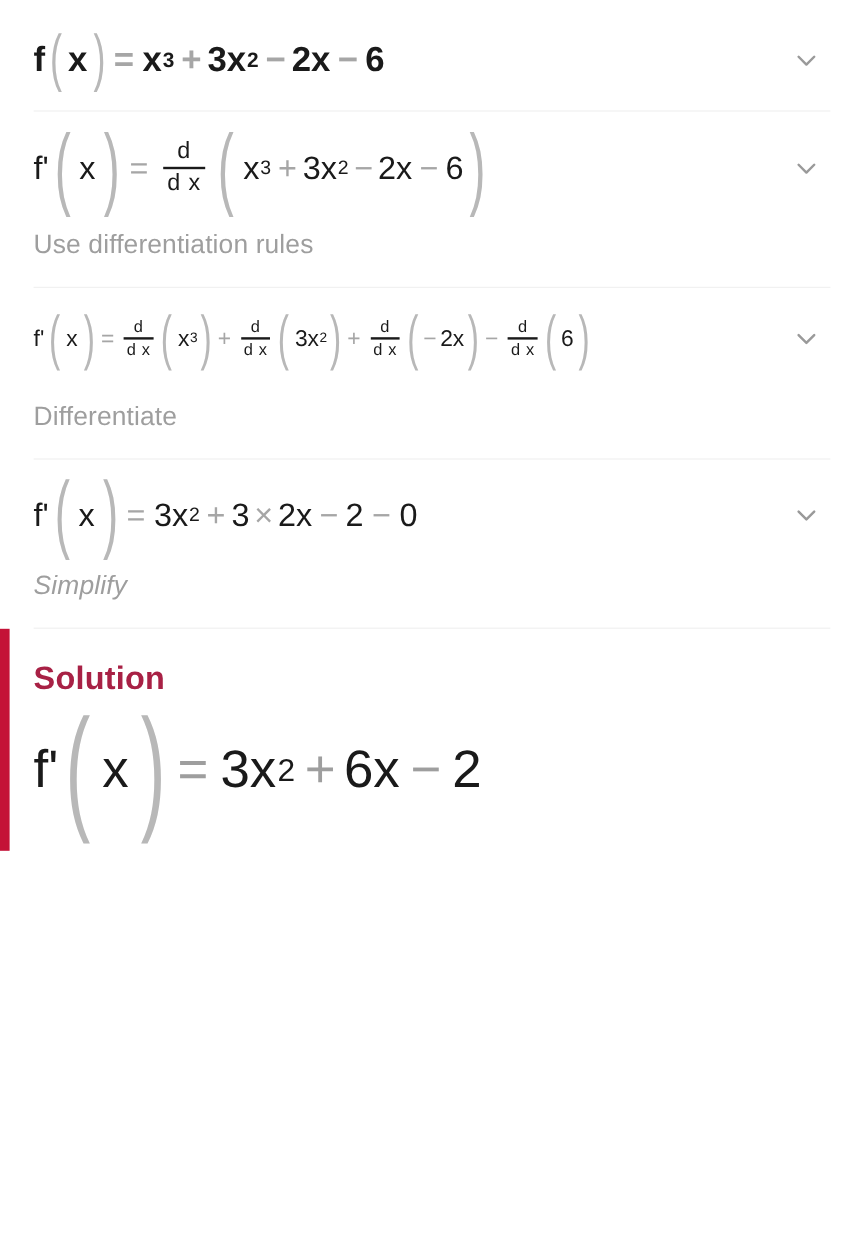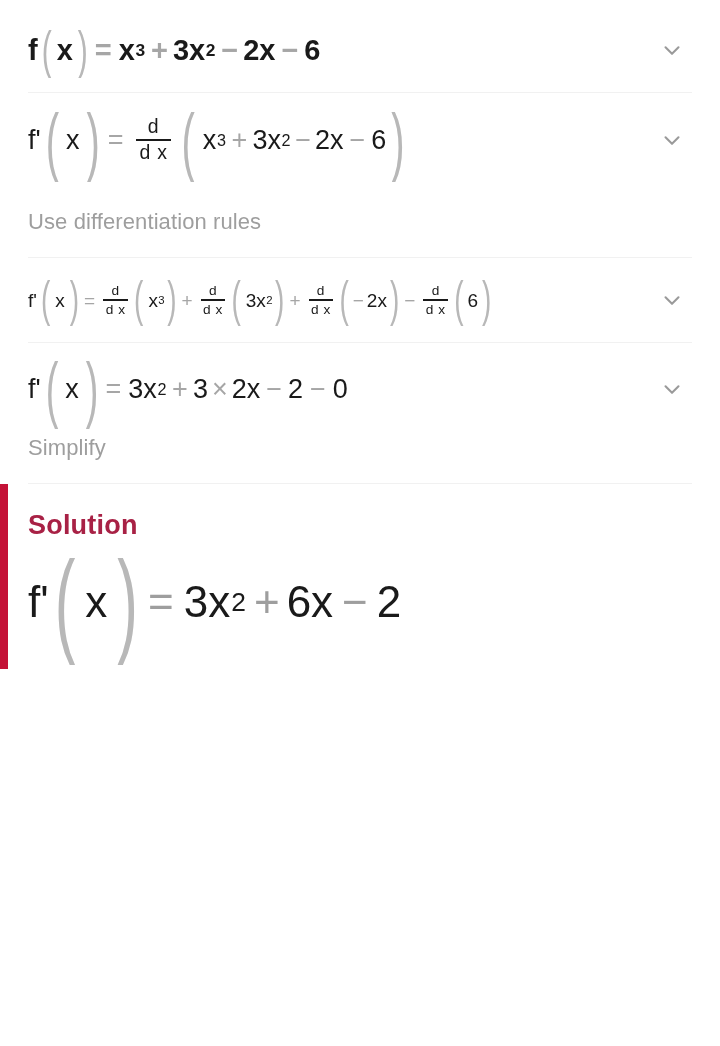--- a/index.html
+++ b/index.html
@@ -125,21 +125,21 @@
   #row2 .step-label { font-size: 22px; }
 
   
   #row3 .eq { font-size: 19px; font-weight: 400; }
   #row3 .bigparen { font-size: 28px; transform: scaleY(1.8); }
   #row3 .step-label { font-size: 22px; }
 
   
   #row4 .eq { font-size: 27px; font-weight: 400; }
   #row4 .bigparen { font-size: 38px; transform: scaleY(1.9); }
-  #row4 .step-label { font-size: 22px; }
+  #row4 .step-label { font-size: 22px; font-style: italic; }
 
   
   .solution {
     position: relative;
     padding: 0 28px;
   }
   .accent-bar {
     position: absolute;
     left: 0;
     top: 0;
@@ -247,21 +247,21 @@
         <span class="term">6</span>
         <span class="sp" style="width:5px"></span>
         <span class="bigparen">)</span>
       </div>
       <div class="chevron">
         <svg width="26" height="26" viewBox="0 0 24 24" fill="none" aria-hidden="true">
           <path d="M6 9.5 L12 15.5 L18 9.5" stroke="#9a9a9a" stroke-width="1.9" stroke-linecap="round" stroke-linejoin="round"></path>
         </svg>
       </div>
     </div>
-    <div class="step-label" style="margin-top:44px">Use differentiation rules</div>
+    <div class="step-label" style="margin-top:26px">Use differentiation rules</div>
   </div>
   <div style="height:22px"></div>
   <div class="divider"></div>
 
   <div class="step" id="row3" style="padding-top:22px;">
     <div class="step-eq-row">
       <div class="eq m">
         <span class="term">f</span>
           <span class="term">'</span>
         <span class="sp" style="width:4px"></span>
@@ -334,20 +334,21 @@
         <span class="term">6</span>
         <span class="sp" style="width:4px"></span>
         <span class="bigparen">)</span>
       </div>
       <div class="chevron">
         <svg width="26" height="26" viewBox="0 0 24 24" fill="none" aria-hidden="true">
           <path d="M6 9.5 L12 15.5 L18 9.5" stroke="#9a9a9a" stroke-width="1.9" stroke-linecap="round" stroke-linejoin="round"></path>
         </svg>
       </div>
     </div>
+    <div class="step-label" style="margin-top:32px">Differentiate</div>
   </div>
   <div style="height:22px"></div>
   <div class="divider"></div>
 
   <div class="step" id="row4" style="padding-top:26px;">
     <div class="step-eq-row">
       <div class="eq m">
         <span class="term">f</span>
           <span class="term">'</span>
         <span class="sp" style="width:5px"></span>

